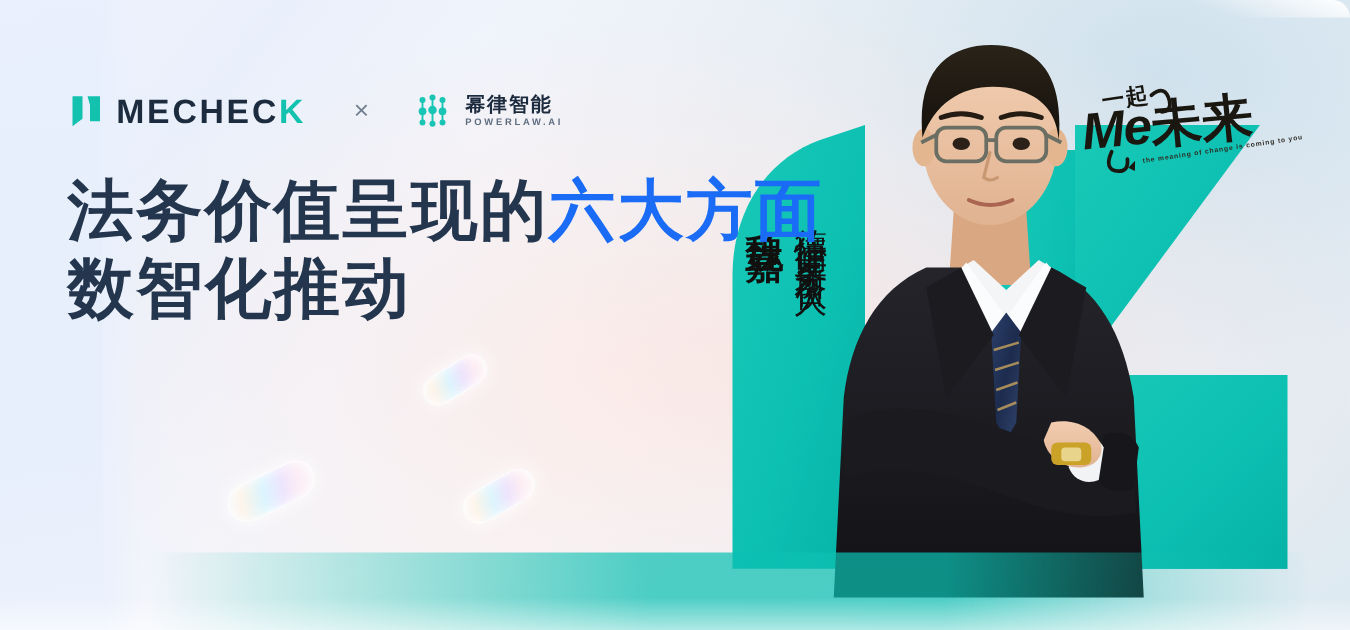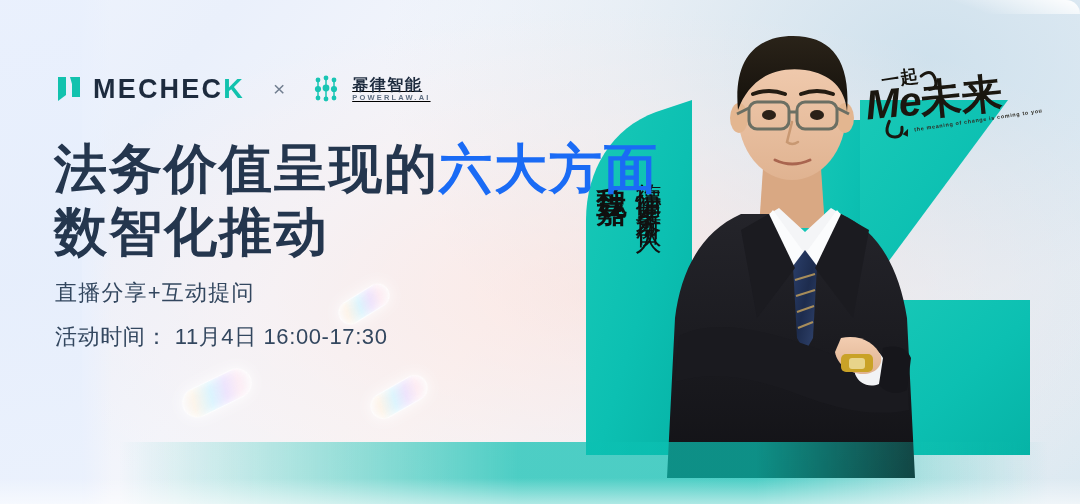--- a/index.html
+++ b/index.html
@@ -24,30 +24,30 @@
   .band-left2{
     position:absolute;left:82px;top:0;width:30px;height:504px;
     background:linear-gradient(90deg,rgba(233,240,253,.9),rgba(255,255,255,0));
   }
   .corner-tr{
     position:absolute;right:0;top:0;width:150px;height:14px;
     background:linear-gradient(200deg,#ffffff 0%,rgba(255,255,255,0) 70%);
     border-top-right-radius:14px;
   }
   
-  .logo-row{position:absolute;left:56px;top:74px;display:flex;align-items:center;gap:26px;}
+  .logo-row{position:absolute;left:56px;top:74px;display:flex;align-items:center;gap:36px;}
   .mecheck{display:flex;align-items:center;gap:11px;}
   .mc-mark{width:26px;height:28px;position:relative;}
   .mc-word{
     font-size:27px;letter-spacing:2.2px;font-weight:700;
     color:#1d2b3e;line-height:1;white-space:nowrap;
   }
   .mc-word .k{color:#12c2ae;}
   .x-sep{color:#5c6b7e;font-size:21px;font-weight:400;opacity:.85;padding:0 2px;}
-  .powerlaw{display:flex;align-items:center;gap:9px;text-decoration:underline;}
+  .powerlaw{display:flex;align-items:center;gap:9px;}
   .pl-dots{width:30px;height:30px;}
   .pl-text{display:flex;flex-direction:column;gap:1px;}
   .pl-cn{font-size:16px;font-weight:700;color:#1d2b3e;letter-spacing:1.5px;line-height:1;}
   .pl-en{font-size:7.5px;font-weight:700;color:#5e6d80;letter-spacing:2.2px;line-height:1;}
   
   .headline{position:absolute;left:54px;top:138px;width:600px;}
   .h-line{
     font-size:53px;font-weight:700;color:#24364e;
     line-height:1.18;letter-spacing:2px;white-space:nowrap;
   }
@@ -287,20 +287,16 @@
         <div class="pl-en">POWERLAW.AI</div>
       </div>
     </div>
   </div>
 
   <div class="headline">
     <div class="h-line"><span>法务价值呈现的</span><span class="h-accent">六大方面</span></div>
     <div class="h-line">数智化推动</div>
   </div>
 
-  <div class="sub">
-    <div class="sub1">直播分享+互动提问</div>
-    <div class="sub2">活动时间： 11月4日  16:00-17:30</div>
-  </div>
 
   <div class="bottomwash"></div>
   <div class="bottomwash2"></div>
 </div>
 
 </body></html>

